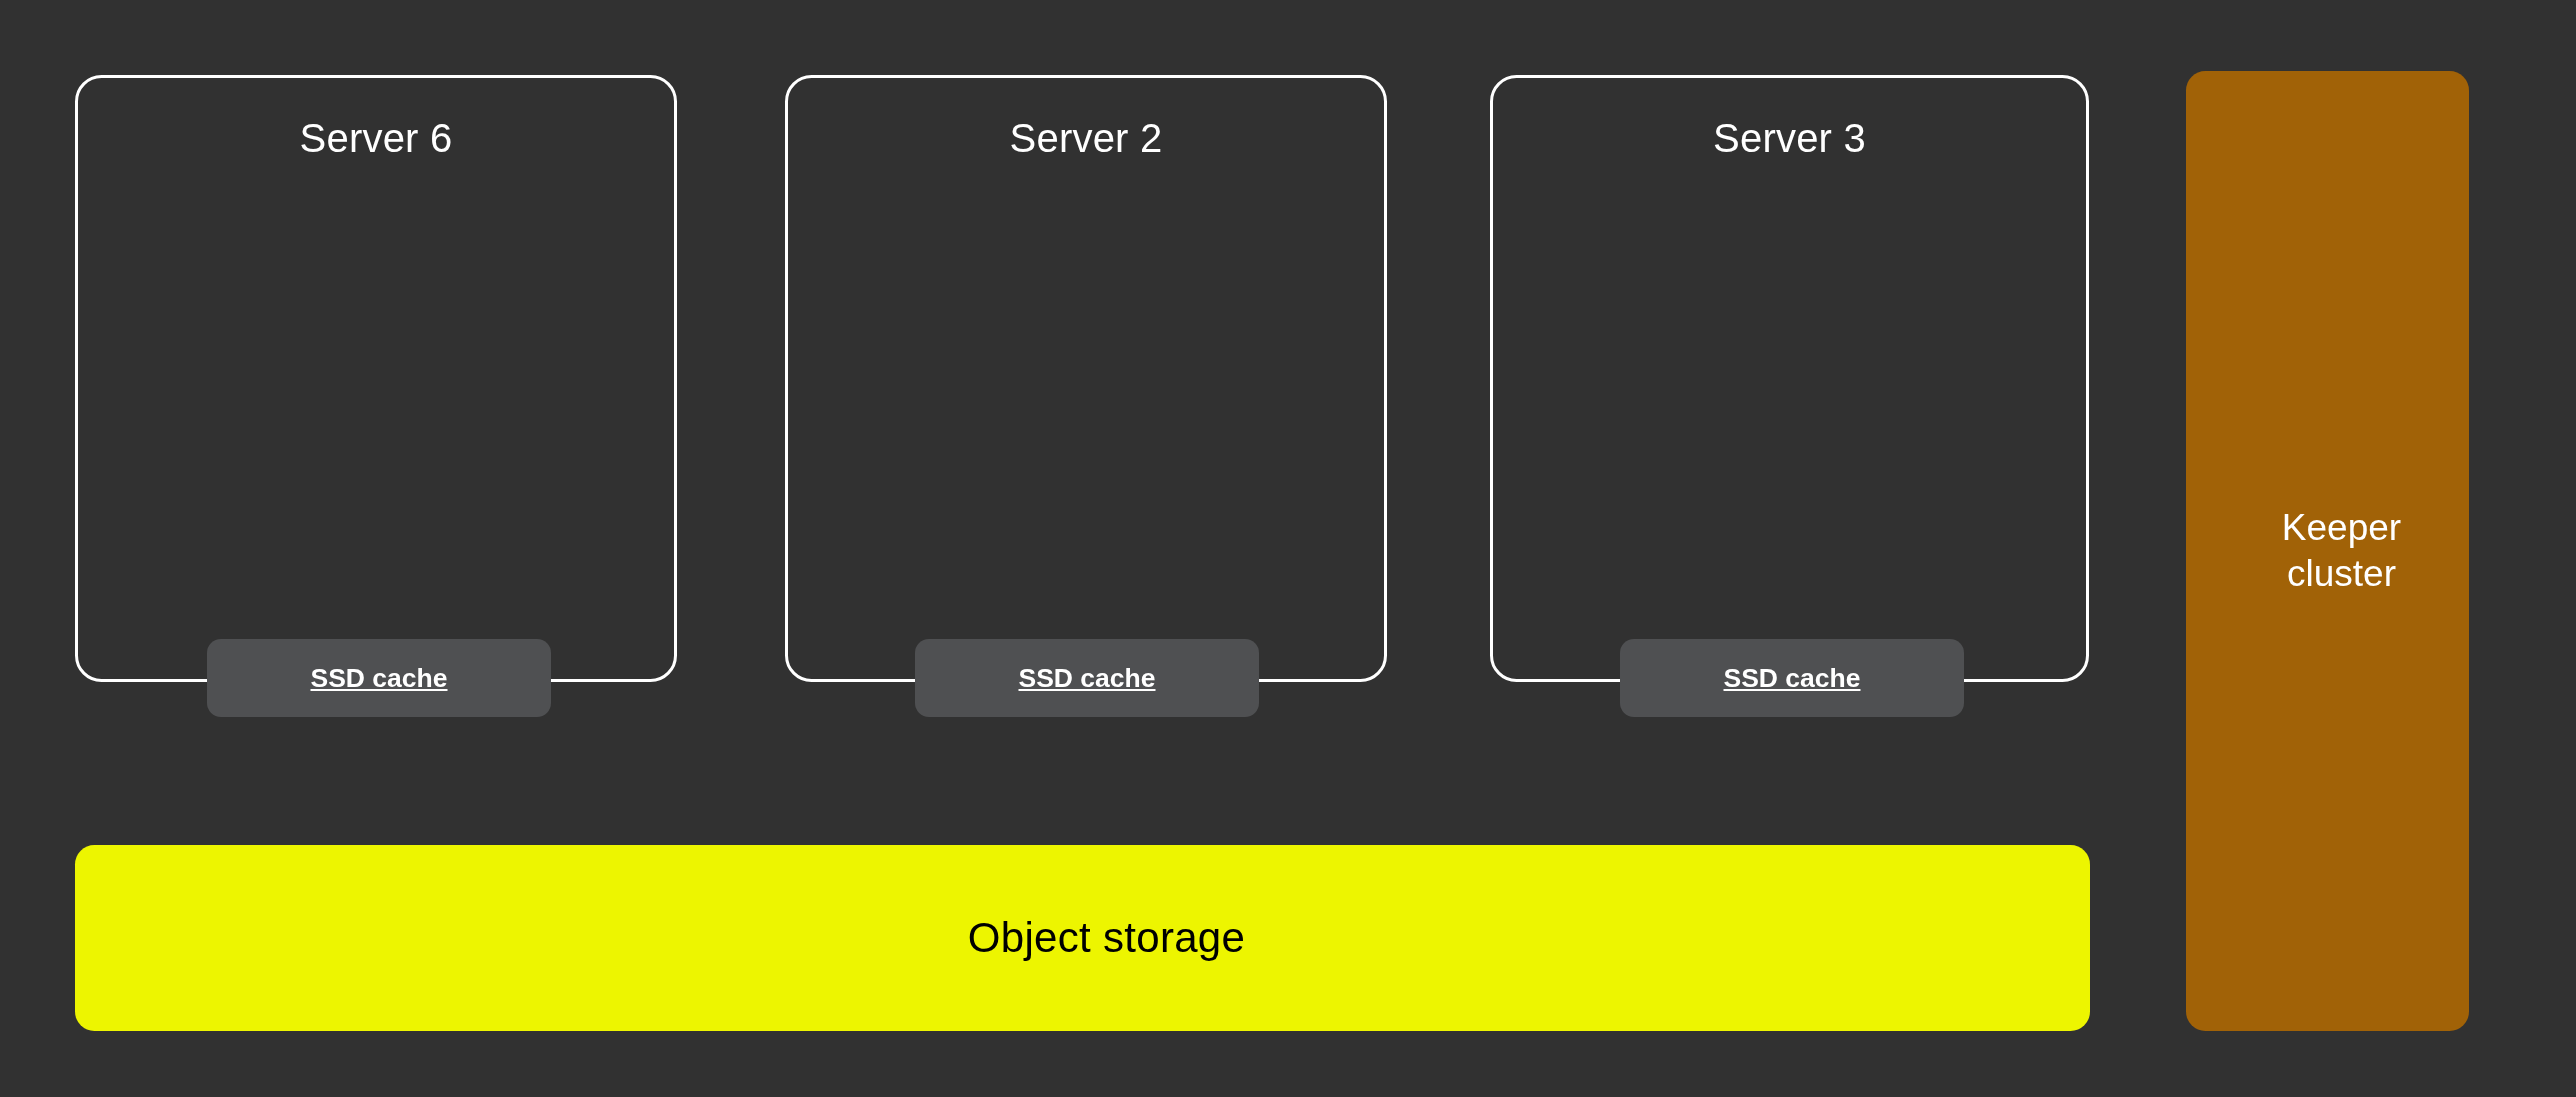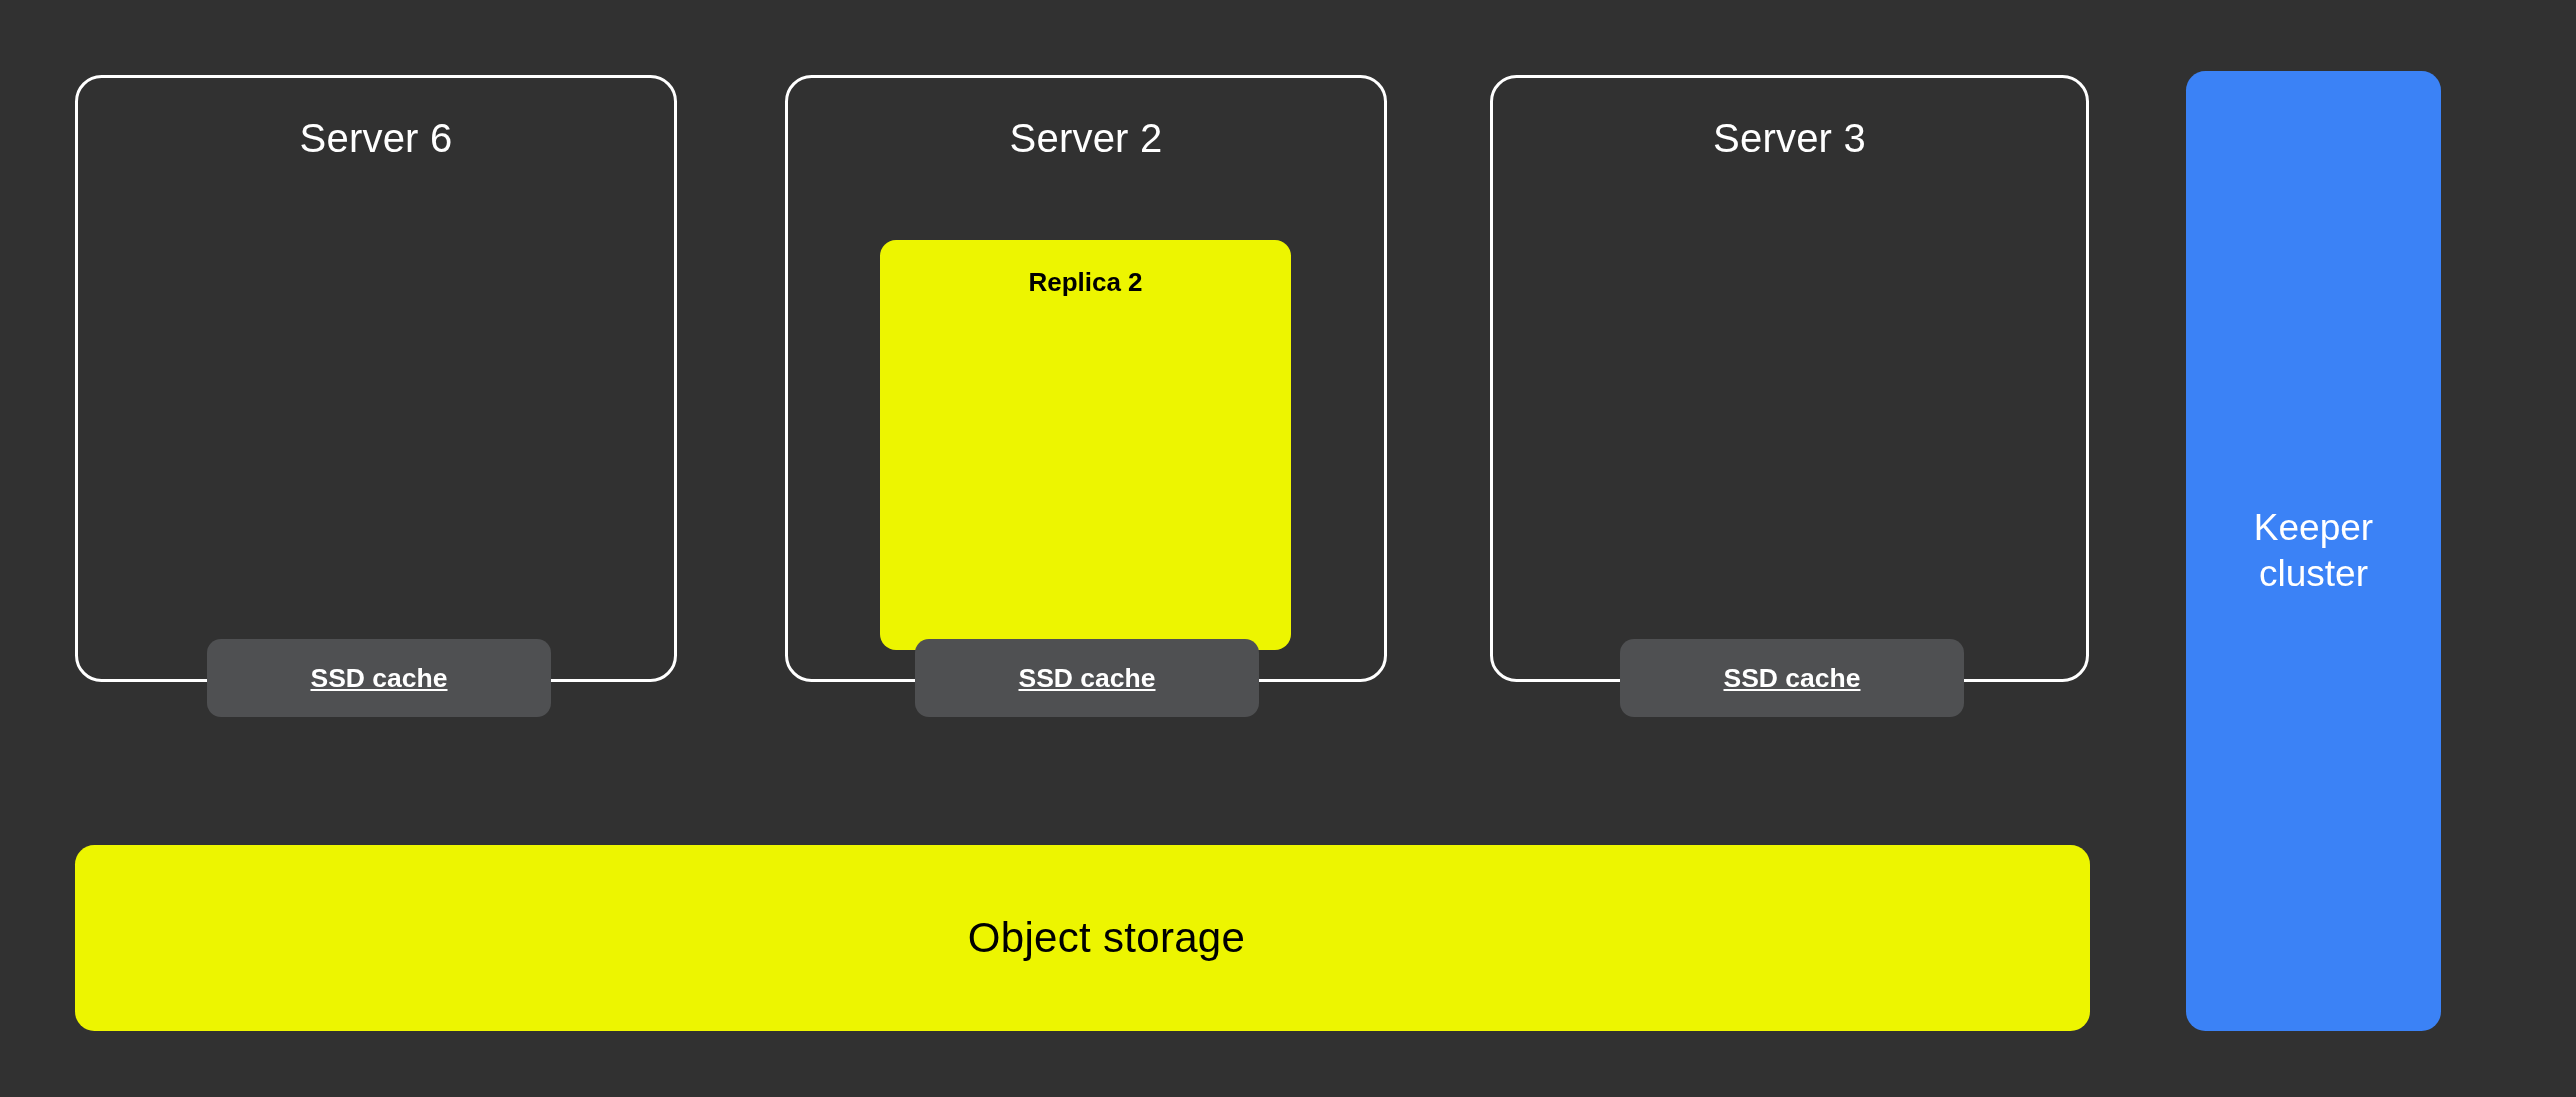--- a/index.html
+++ b/index.html
@@ -121,25 +121,26 @@
     margin-left: 48px;
   }
 
   
   .keeper-cluster {
     position: absolute;
     left: 2186px;
     top: 71px;
     width: 255px;
     height: 960px;
-    background: #3b82f6;
+    background: #a16207;
     border-radius: 19.4px;
     display: flex;
     align-items: center;
     justify-content: center;
+    padding-left: 28px;
   }
   .keeper-label {
     color: #FFFFFF;
     font-size: 37px;
     font-weight: 400;
     line-height: 1.25;
     text-align: center;
   }
 </style>
 </head>
@@ -149,23 +150,20 @@
 
   <div class="server-card s1">
     <div class="server-title">Server 6</div>
   </div>
   <div class="ssd-box c1">
     <span class="ssd-label">SSD cache</span>
   </div>
 
   <div class="server-card s2">
     <div class="server-title">Server 2</div>
-  </div>
-  <div class="replica-box r2">
-    <div class="replica-label">Replica 2</div>
   </div>
   <div class="ssd-box c2">
     <span class="ssd-label">SSD cache</span>
   </div>
 
   <div class="server-card s3">
     <div class="server-title">Server 3</div>
   </div>
   <div class="ssd-box c3">
     <span class="ssd-label">SSD cache</span>

